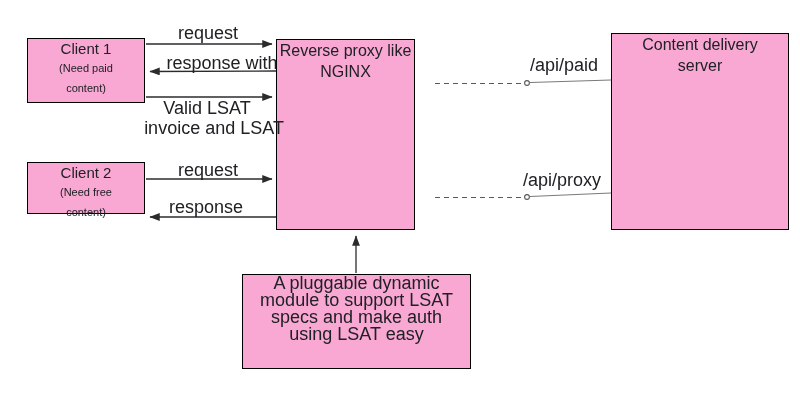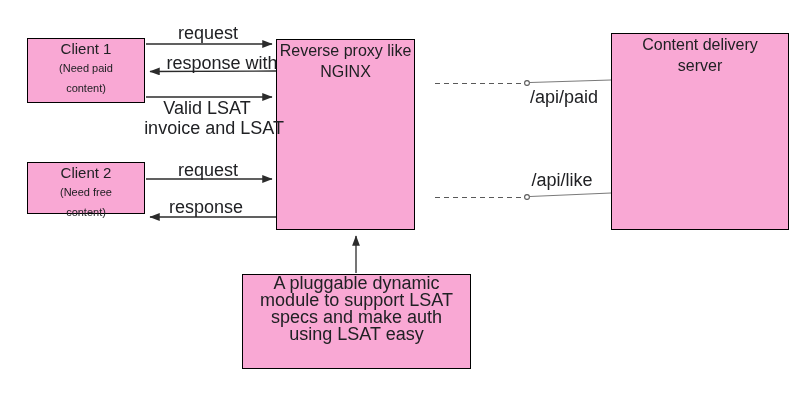--- a/index.html
+++ b/index.html
@@ -126,17 +126,17 @@
   <div class="edge-label" style="left:222px; top:63px;">response with</div>
 
   <div class="edge-label" style="left:214px; top:91px;margin-top:37px;">invoice and LSAT</div>
 
   <div class="edge-label" style="left:207px; top:108px;">Valid LSAT</div>
 
   <div class="edge-label" style="left:208px; top:170px;">request</div>
 
   <div class="edge-label" style="left:206px; top:207px;">response</div>
 
-  <div class="edge-label" style="left:564px; top:65px;margin-top:32px;">/api/paid</div>
+  <div class="edge-label" style="left:564px; top:65px;">/api/paid</div>
 
-  <div class="edge-label" style="left:562px; top:180px;">/api/like</div>
+  <div class="edge-label" style="left:562px; top:180px;">/api/proxy</div>
 
 </div>
 
 </body></html>

